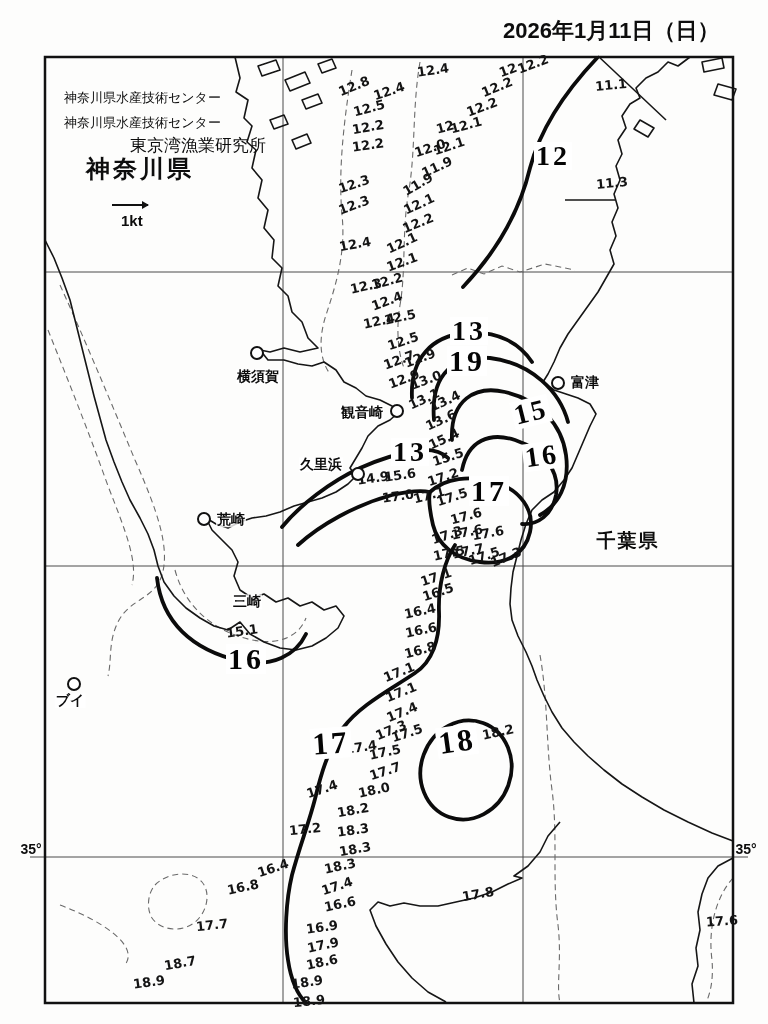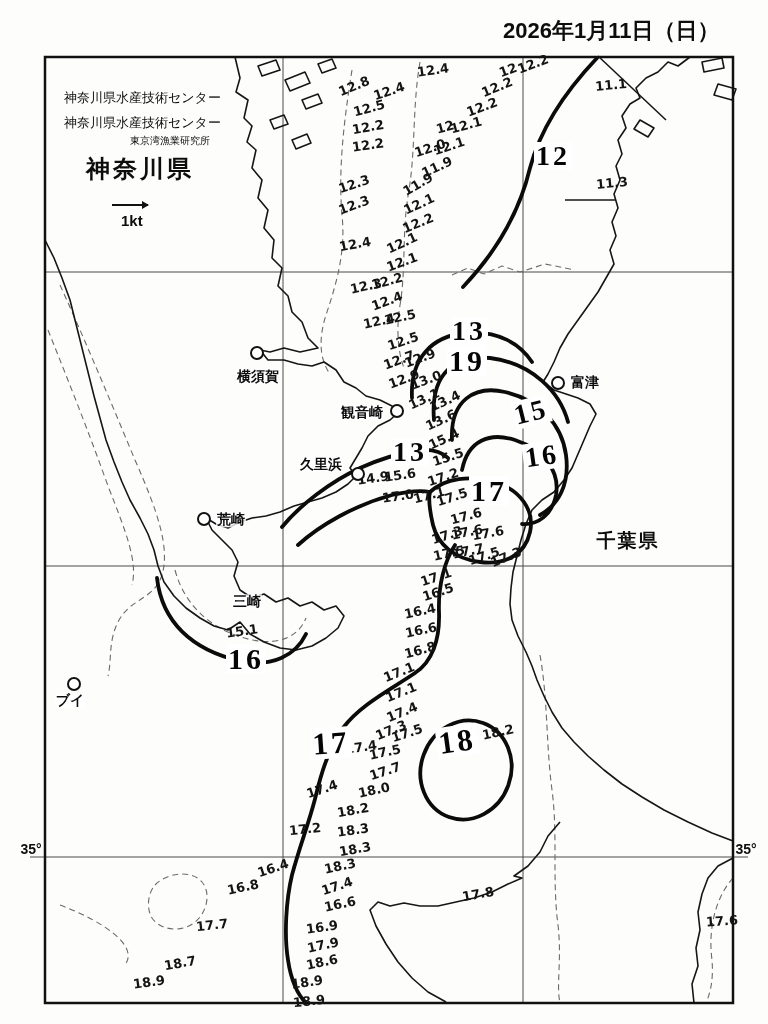--- a/index.html
+++ b/index.html
@@ -6,21 +6,21 @@
   #page{position:relative;width:768px;height:1024px;background:#fdfdfc;overflow:hidden;
         font-family:"Liberation Sans",sans-serif;color:#0d0d0d;}
   svg{position:absolute;left:0;top:0;}
   #map-layer{position:absolute;left:0;top:0;width:768px;height:1024px;}
   .hdr-title{position:absolute;left:84px;top:10px;font-size:28px;font-weight:700;
              letter-spacing:9px;white-space:nowrap;}
   .hdr-date{position:absolute;left:503px;top:16px;font-size:22px;font-weight:700;white-space:nowrap;}
   .org{position:absolute;font-weight:400;white-space:nowrap;}
   .org1{left:64px;top:89px;font-size:13px;}
   .org2{left:64px;top:114px;font-size:13px;}
-  .org3{left:130px;top:134px;font-size:10px;}
+  .org3{left:130px;top:134px;font-size:17px;}
   .pref{position:absolute;left:86px;top:153px;font-size:24px;font-weight:700;letter-spacing:3px;}
   .scale-arrow{position:absolute;left:112px;top:204px;width:36px;height:2px;background:#111;}
   .scale-arrow::after{content:"";position:absolute;right:-1px;top:-3px;border:4px solid transparent;
                       border-left:7px solid #111;border-right:none;}
   .scale-label{position:absolute;left:121px;top:212px;font-size:15px;font-weight:700;}
   .reading{position:absolute;font-family:"DejaVu Sans",sans-serif;font-size:13px;font-weight:600;
            color:#141414;white-space:nowrap;line-height:1;}
   .iso{position:absolute;font-family:"Liberation Serif","DejaVu Serif",serif;font-weight:700;
        color:#050505;background:#fff;padding:0 2px;letter-spacing:3px;line-height:1;white-space:nowrap;}
   .place{position:absolute;font-size:14px;font-weight:700;white-space:nowrap;

